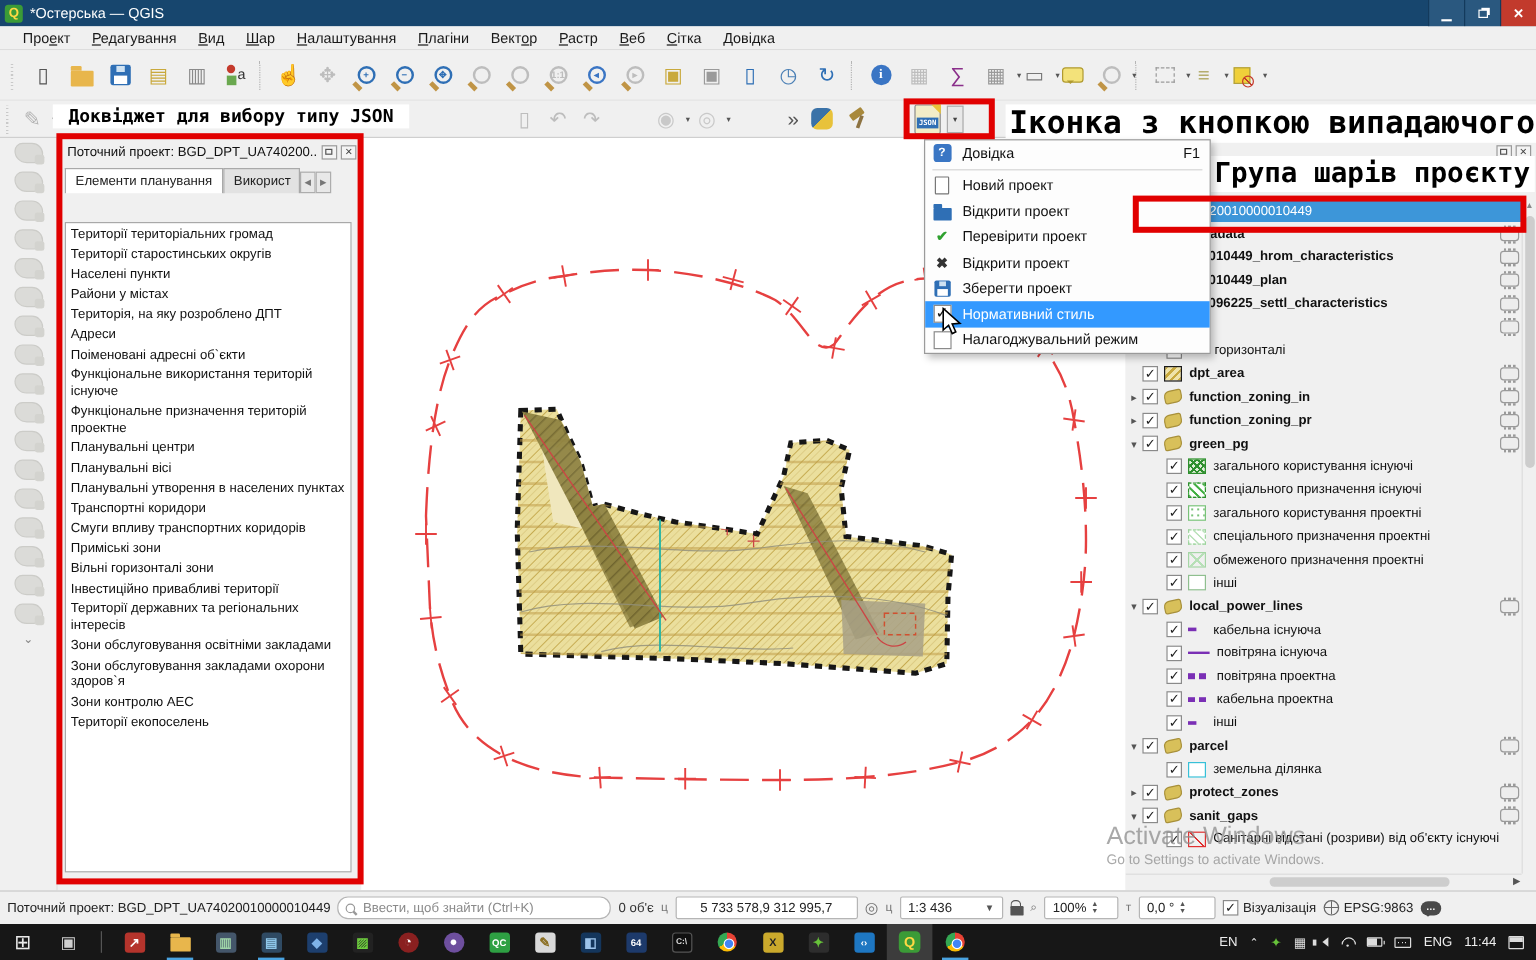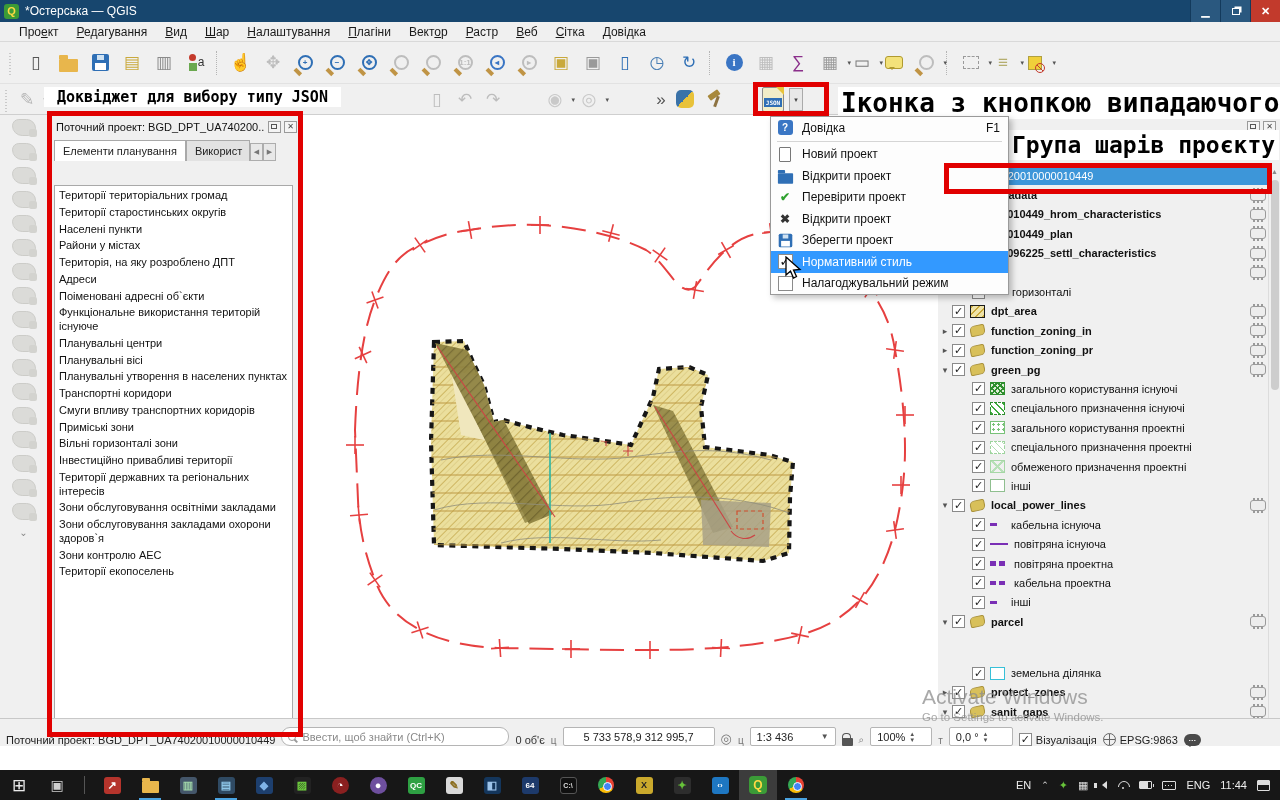--- a/index.html
+++ b/index.html
@@ -122,21 +122,21 @@
   .menurow.hl{background:#3399ff;color:#fff;}
   .menurow .mic{width:20px;display:flex;justify-content:center;flex:0 0 20px;}
   .menurow .sc{margin-left:auto;}
   .menusep{height:1px;background:#d5d5d5;margin:2px 6px;}
   .m-help{width:15px;height:15px;border-radius:3px;background:#3a76c4;color:#fff;font:bold 10px/15px "Liberation Sans",sans-serif;text-align:center;}
   .m-doc{width:12px;height:15px;background:#fff;border:1px solid #777;border-radius:1px;}
   .mcb{width:15px;height:15px;border:1px solid #8a8a8a;background:#fff;position:relative;}
   .mcb.ck::after{content:"✓";position:absolute;left:1px;top:-1px;font:bold 13px/15px "DejaVu Sans",sans-serif;color:#111;}
 
   
-  .statusbar{position:absolute;left:0;top:718px;width:1280px;height:28px;background:#f0f0f0;border-top:1px solid #c8c8c8;display:flex;align-items:flex-end;font-size:11px;color:#222;padding:0 6px;gap:6px;}
+  .statusbar{position:absolute;left:0;top:742px;width:1280px;height:28px;background:#f0f0f0;border-top:1px solid #c8c8c8;display:flex;align-items:center;font-size:11px;color:#222;padding:0 6px;gap:6px;}
   .sfield{background:#fff;border:1px solid #b5b5b5;border-radius:2px;height:19px;display:flex;align-items:center;padding:0 6px;}
   .searchbox{width:228px;color:#8a8a8a;gap:6px;border-radius:9px;}
   .smag{width:8px;height:8px;border:1.5px solid #999;border-radius:50%;position:relative;flex:0 0 8px;}
   .smag::after{content:"";position:absolute;width:4px;height:1.5px;background:#999;bottom:-2px;right:-3px;transform:rotate(45deg);}
   .spin{display:flex;flex-direction:column;font-size:6px;line-height:6px;color:#555;margin-left:4px;}
   .lock{width:11px;height:8px;background:#555;border-radius:1px;position:relative;margin-top:4px;}
   .lock::before{content:"";position:absolute;width:7px;height:5px;border:1.5px solid #555;border-bottom:none;border-radius:4px 4px 0 0;top:-5px;left:0.5px;}
   .globe{width:13px;height:13px;border:1.4px solid #666;border-radius:50%;background:linear-gradient(90deg,transparent 45%,#666 45% 55%,transparent 55%),linear-gradient(0deg,transparent 45%,#666 45% 55%,transparent 55%);}
   .sb-bubble{width:17px;height:12px;background:#4a4a4a;border-radius:6px;position:relative;color:#fff;font:bold 8px/10px "Liberation Sans",sans-serif;text-align:center;}
   .sb-bubble::after{content:"";position:absolute;left:3px;bottom:-4px;border:3px solid transparent;border-top-color:#4a4a4a;}
@@ -382,20 +382,21 @@
     </div>
     <div class="lp-list">
           <div class="lp-item">Території територіальних громад</div>
           <div class="lp-item">Території старостинських округів</div>
           <div class="lp-item">Населені пункти</div>
           <div class="lp-item">Райони у містах</div>
           <div class="lp-item">Територія, на яку розроблено ДПТ</div>
           <div class="lp-item">Адреси</div>
           <div class="lp-item">Поіменовані адресні об`єкти</div>
           <div class="lp-item">Функціональне використання територій існуюче</div>
+          <div class="lp-item">Функціональне призначення територій проектне</div>
           <div class="lp-item">Планувальні центри</div>
           <div class="lp-item">Планувальні вісі</div>
           <div class="lp-item">Планувальні утворення в населених пунктах</div>
           <div class="lp-item">Транспортні коридори</div>
           <div class="lp-item">Смуги впливу транспортних коридорів</div>
           <div class="lp-item">Приміські зони</div>
           <div class="lp-item">Вільні горизонталі зони</div>
           <div class="lp-item">Інвестиційно привабливі території</div>
           <div class="lp-item">Території державних та регіональних інтересів</div>
           <div class="lp-item">Зони обслуговування освітніми закладами</div>
@@ -693,21 +694,21 @@
             <span class="sym sw sw-dash-sm"></span>
             <span class="lbl">інші</span>
           </div>
           <div class="trow">
             <span class="exp">▾</span>
             <span class="cb ck"></span>
             <span class="sym li-roller"></span>
             <span class="lbl b">parcel</span>
             <span class="chipi"></span>
           </div>
-          <div class="trow" style="padding-left: 34px; margin-top: 32px;">
+          <div class="trow" style="padding-left: 34px;">
             <span class="cb ck"></span>
             <span class="sym sw sw-cyan"></span>
             <span class="lbl">земельна ділянка</span>
           </div>
           <div class="trow">
             <span class="exp">▸</span>
             <span class="cb ck"></span>
             <span class="sym li-roller"></span>
             <span class="lbl b">protect_zones</span>
             <span class="chipi"></span>

